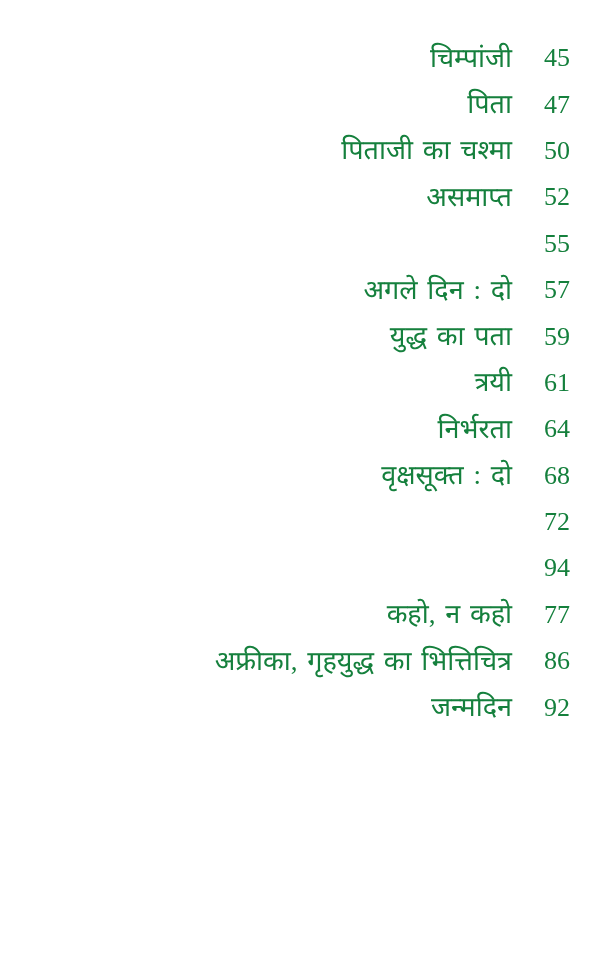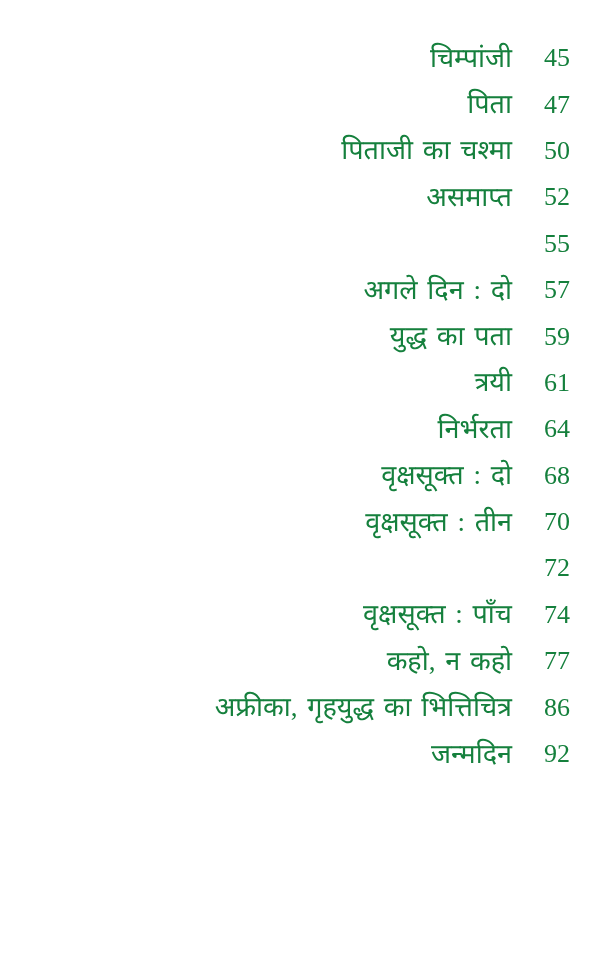--- a/index.html
+++ b/index.html
@@ -93,32 +93,27 @@
     <span class="toc-title">निर्भरता</span>
     <span class="toc-page">64</span>
   </div>
 
 
   <div class="toc-row">
     <span class="toc-title">वृक्षसूक्त : दो</span>
     <span class="toc-page">68</span>
   </div>
 
-  <div class="toc-row">
-    <span class="toc-title">वृक्षसूक्त : तीन</span>
-    <span class="toc-page">70</span>
-  </div>
 
   <div class="toc-row">
     <span class="toc-page">72</span>
   </div>
 
   <div class="toc-row">
-    <span class="toc-title">वृक्षसूक्त : पाँच</span>
-    <span class="toc-page">74</span>
+    <span class="toc-page">94</span>
   </div>
 
   <div class="toc-row">
     <span class="toc-title">कहो, न कहो</span>
     <span class="toc-page">77</span>
   </div>
 
 
 
   <div class="toc-row">

